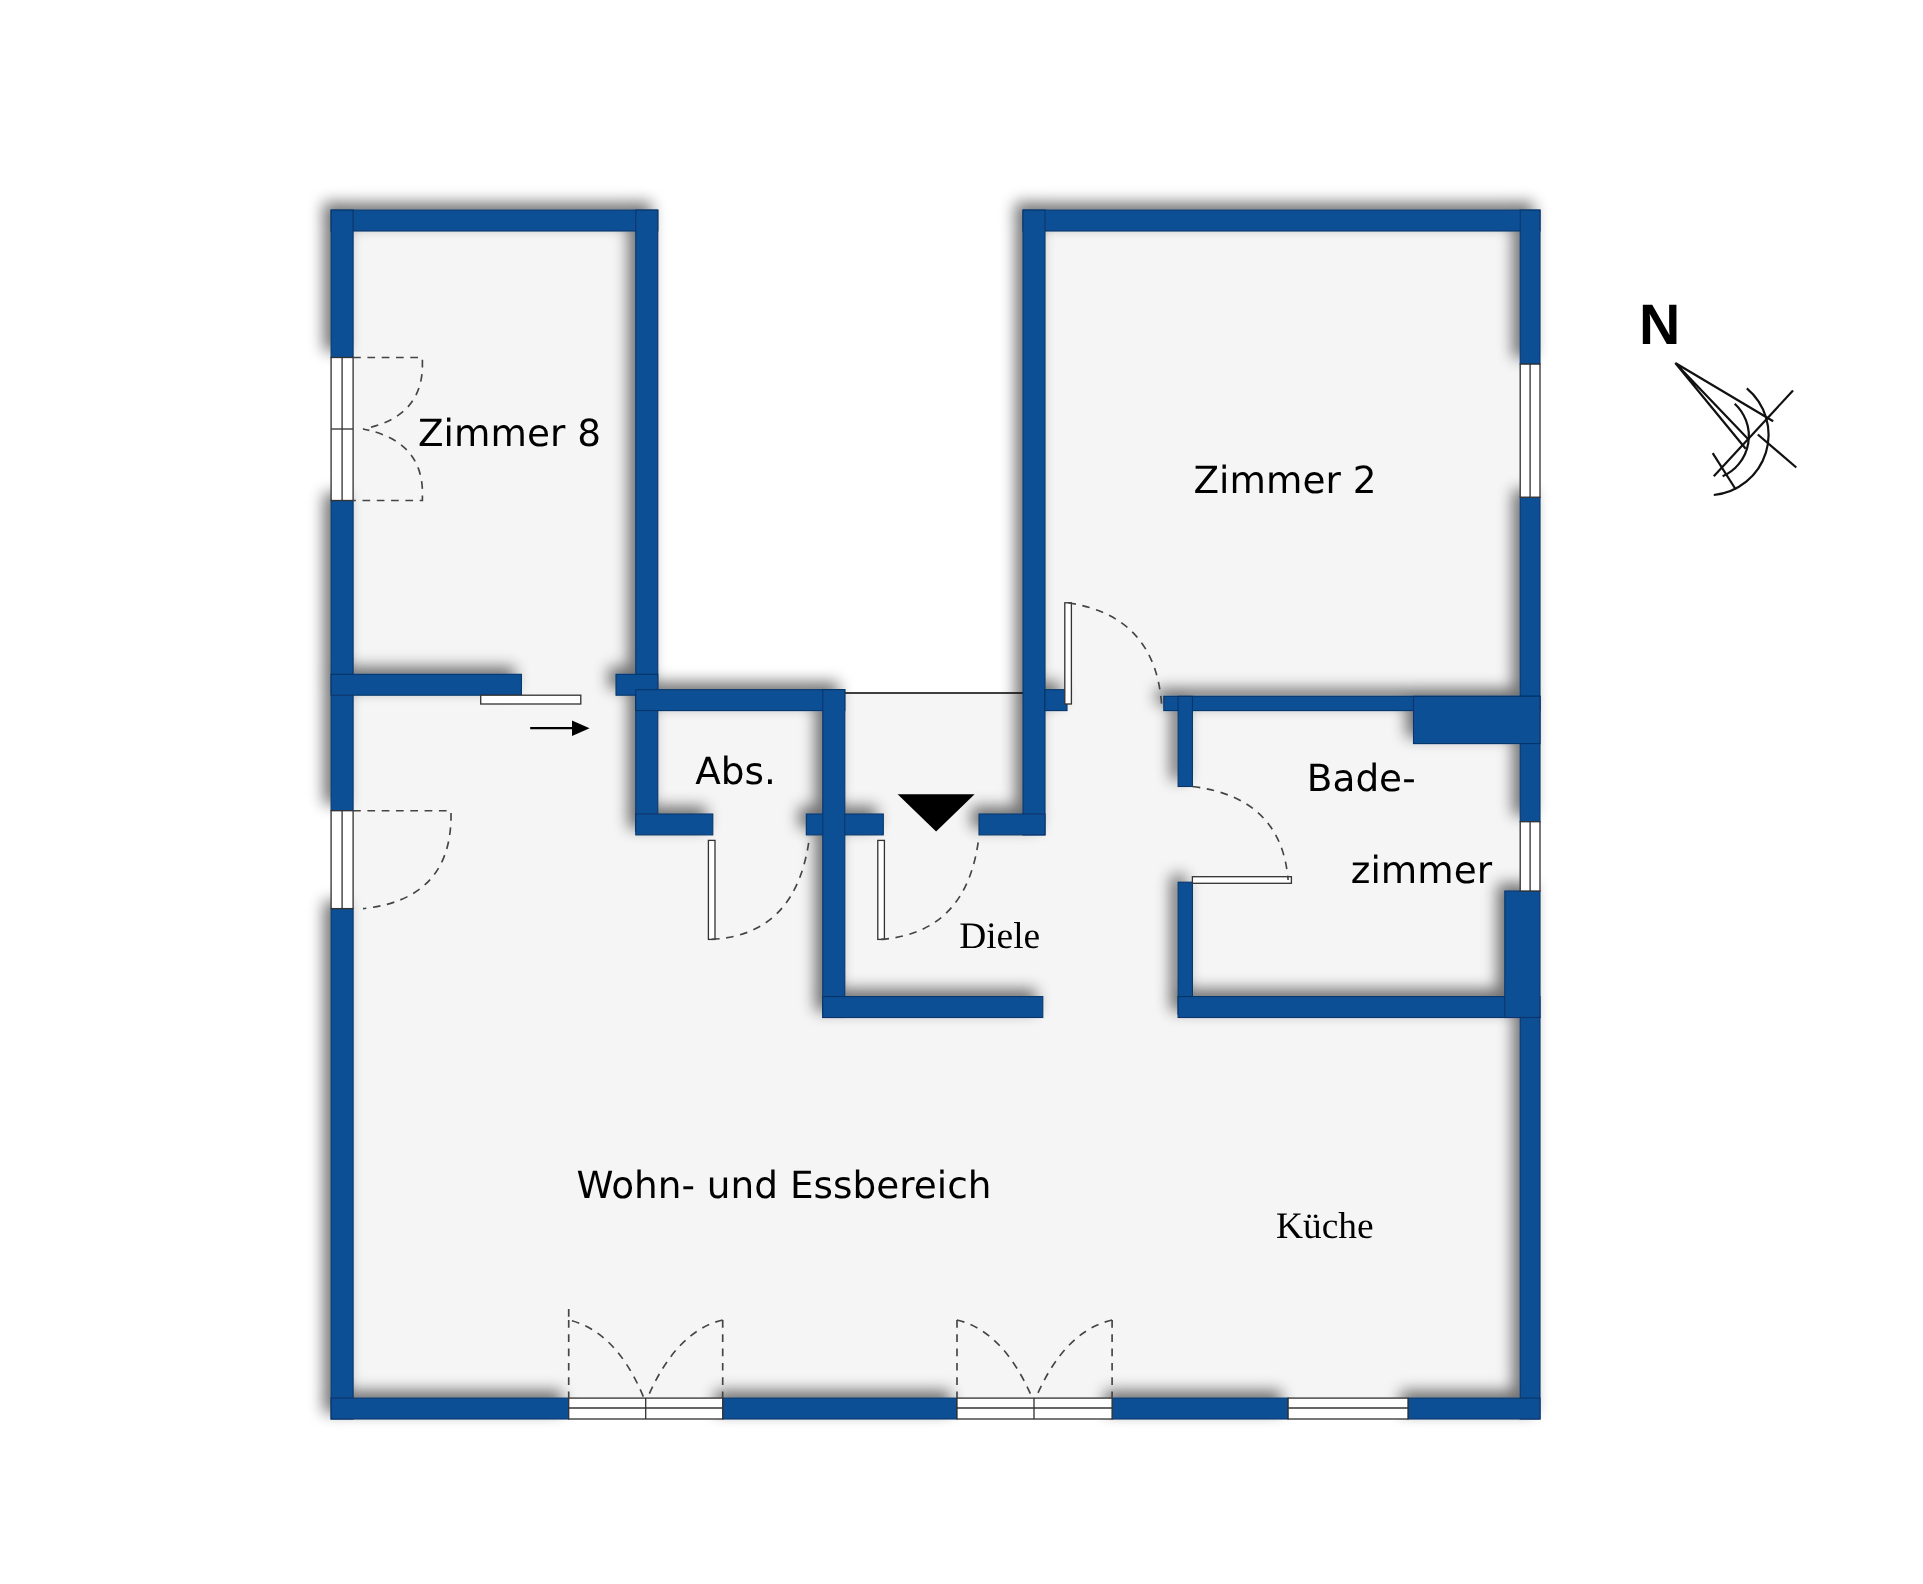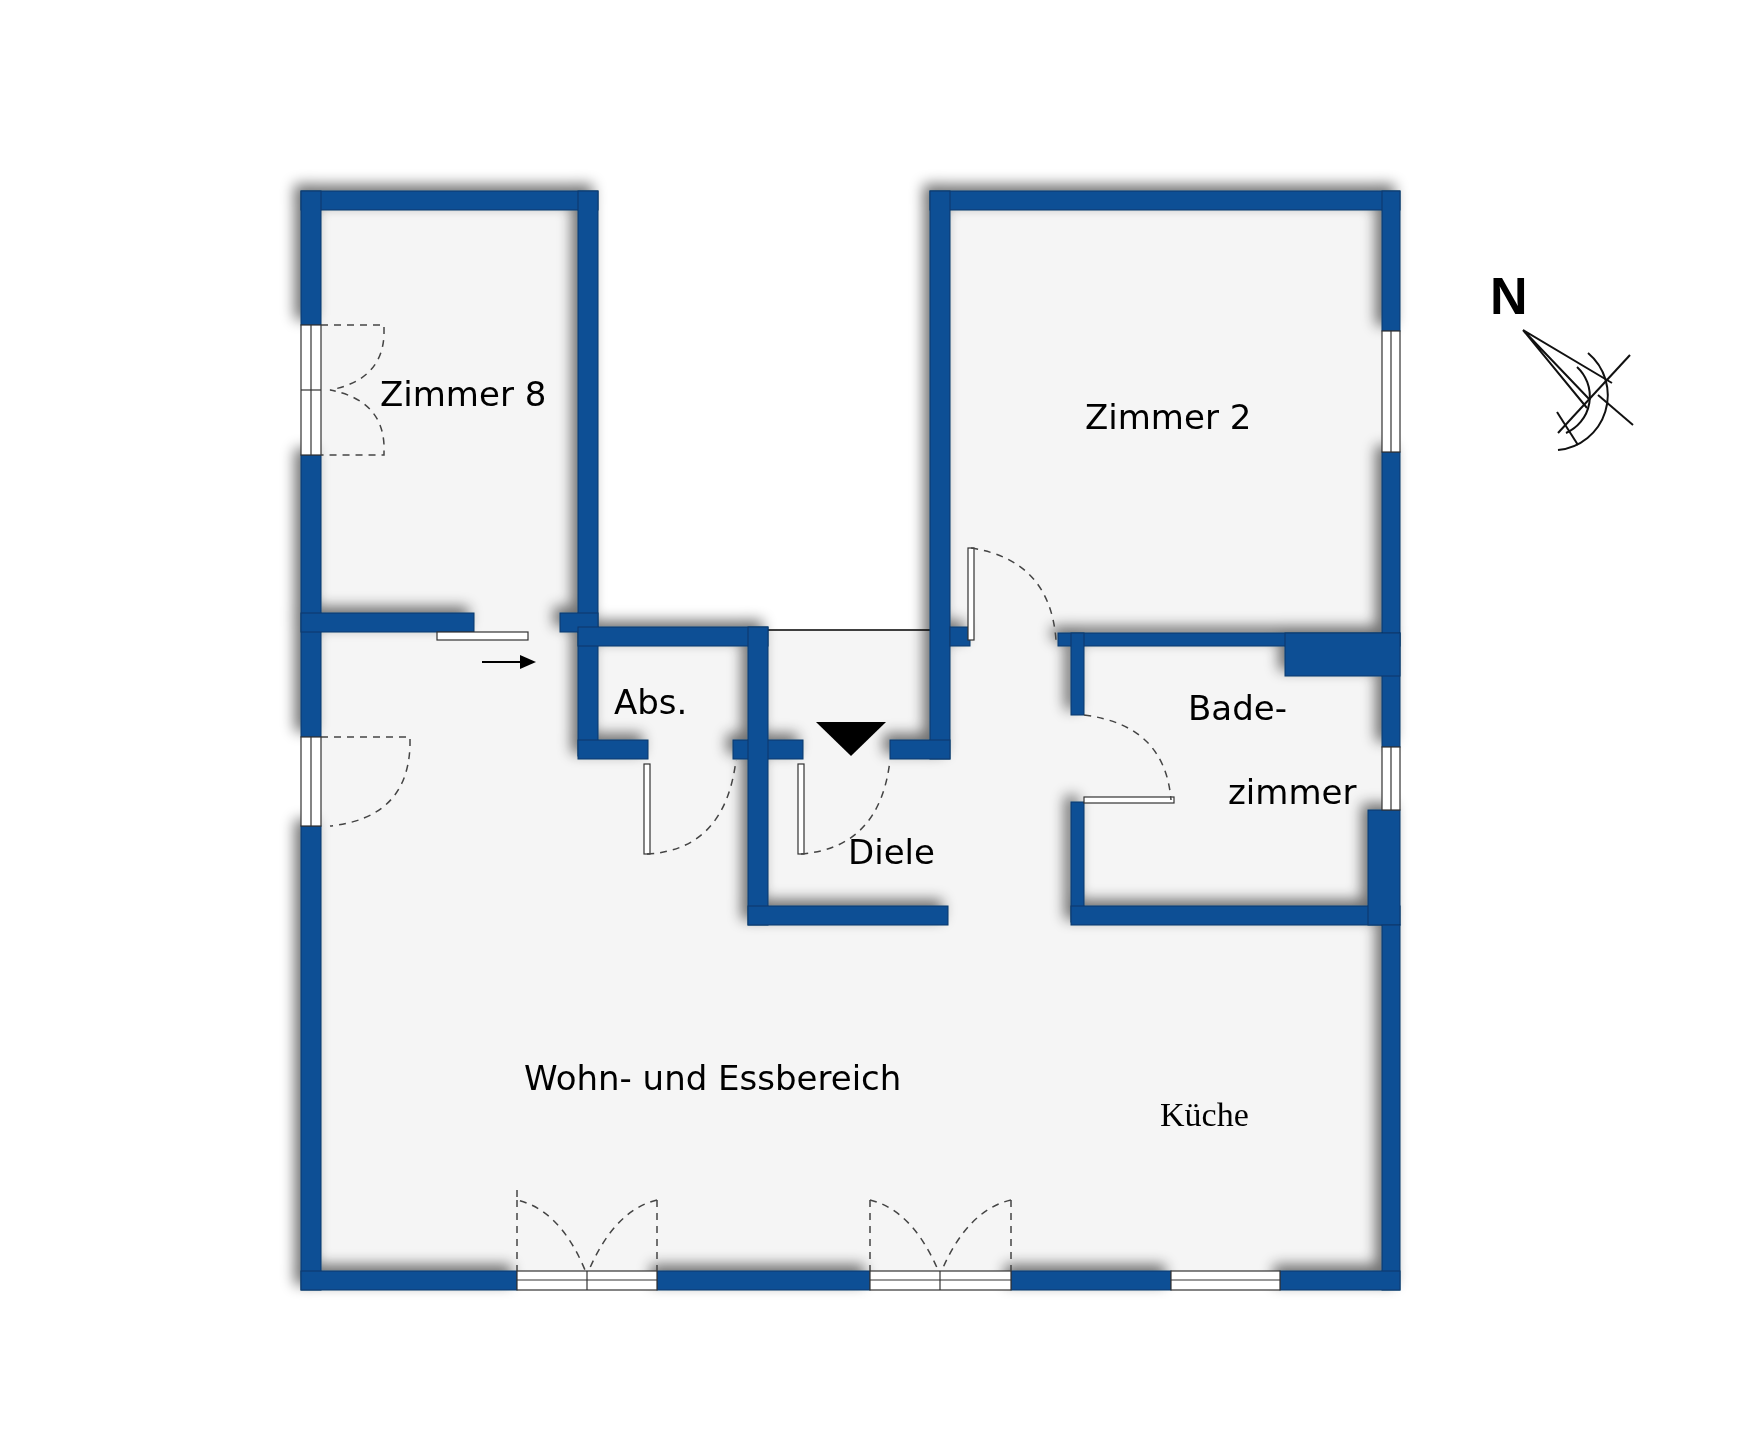--- a/index.html
+++ b/index.html
@@ -149,20 +149,20 @@
     <path d="M1523 330 L1612 383 M1523 330 L1590 400 M1523 330 L1587 408"></path>
     <path d="M1588 353 A55 55 0 0 1 1558 450" stroke-width="2"></path>
     <path d="M1577 367 A40 40 0 0 1 1566 433"></path>
     <line x1="1558" y1="433" x2="1630" y2="355"></line>
     <line x1="1598" y1="395" x2="1633" y2="425"></line>
     <line x1="1557" y1="412" x2="1578" y2="445"></line>
   </g>
 </svg>
 
 <div class="label" style="left:380px; top:373px;">Zimmer 8</div>
-<div class="label" style="left:1085px; top:396px;">Zimmer 2</div>
-<div class="label" style="left:614px; top:681px;">Abs.</div>
+<div class="label" style="left:1085px; top:416px;">Zimmer 2</div>
+<div class="label" style="left:632px; top:681px;">Abs.</div>
 <div class="label" style="left:1188px; top:687px;">Bade-</div>
 <div class="label" style="left:1188px; top:771px;margin-left:40px;">zimmer</div>
-<div class="label" style="left:848px; top:831px;">Diele</div>
+<div class="label" style="left:872px; top:831px;font-family:Liberation Serif, serif;">Diele</div>
 <div class="label" style="left:524px; top:1057px;">Wohn- und Essbereich</div>
 <div class="label" style="left:1160px; top:1094px;font-family:Liberation Serif, serif;">Küche</div>
 <div class="north" style="left:1490px; top:266px;">N</div>
 
 </body></html>

